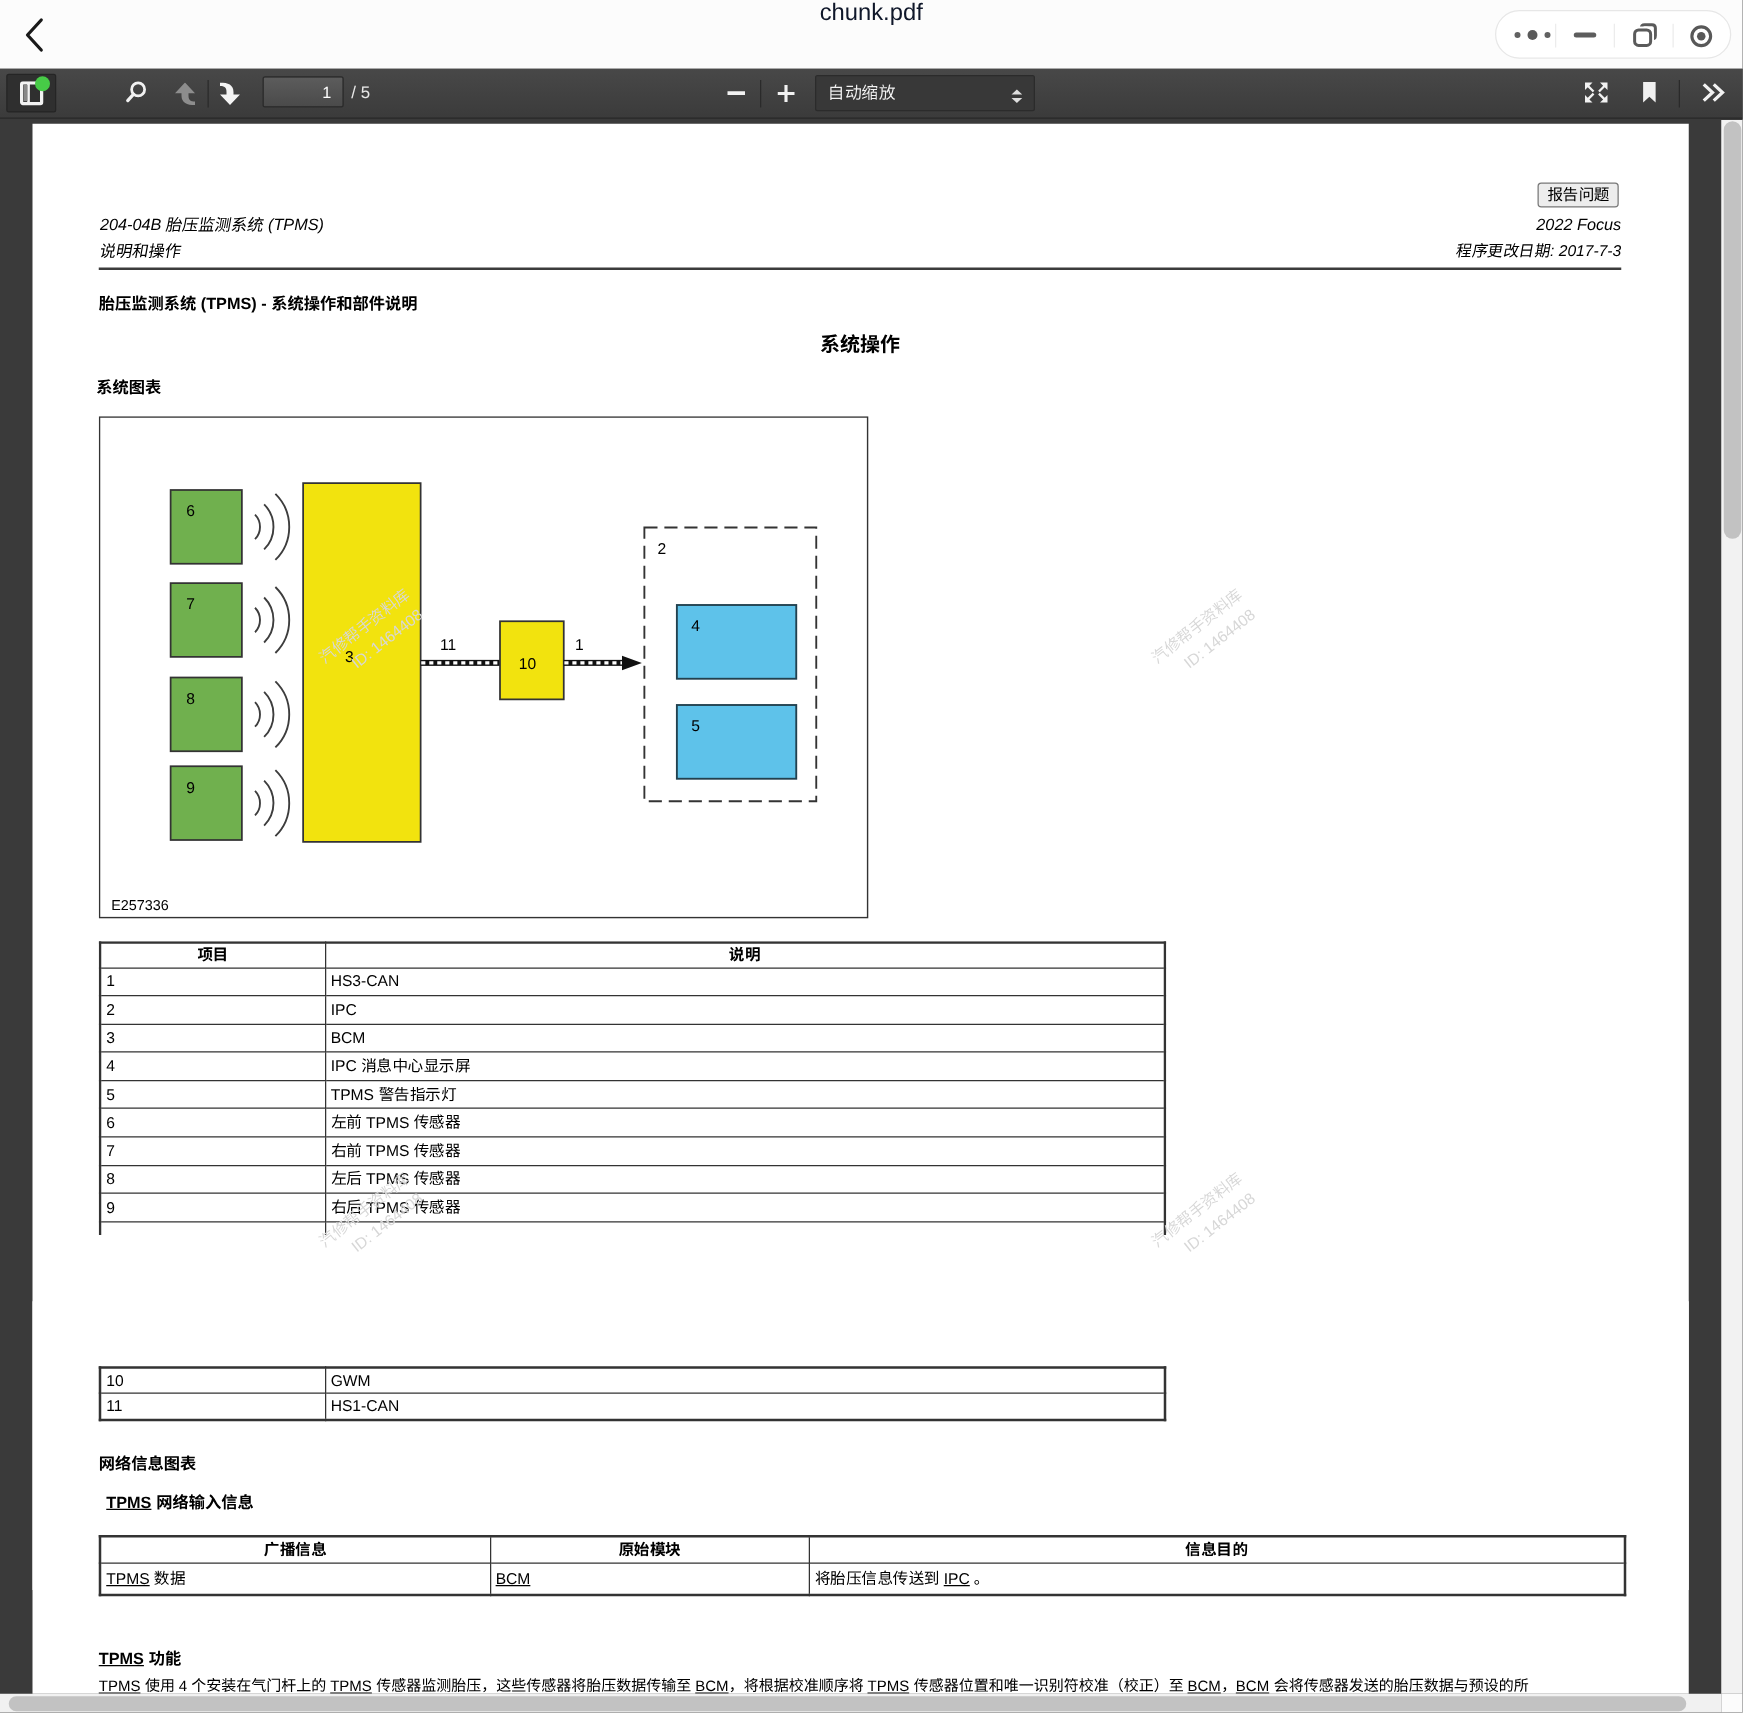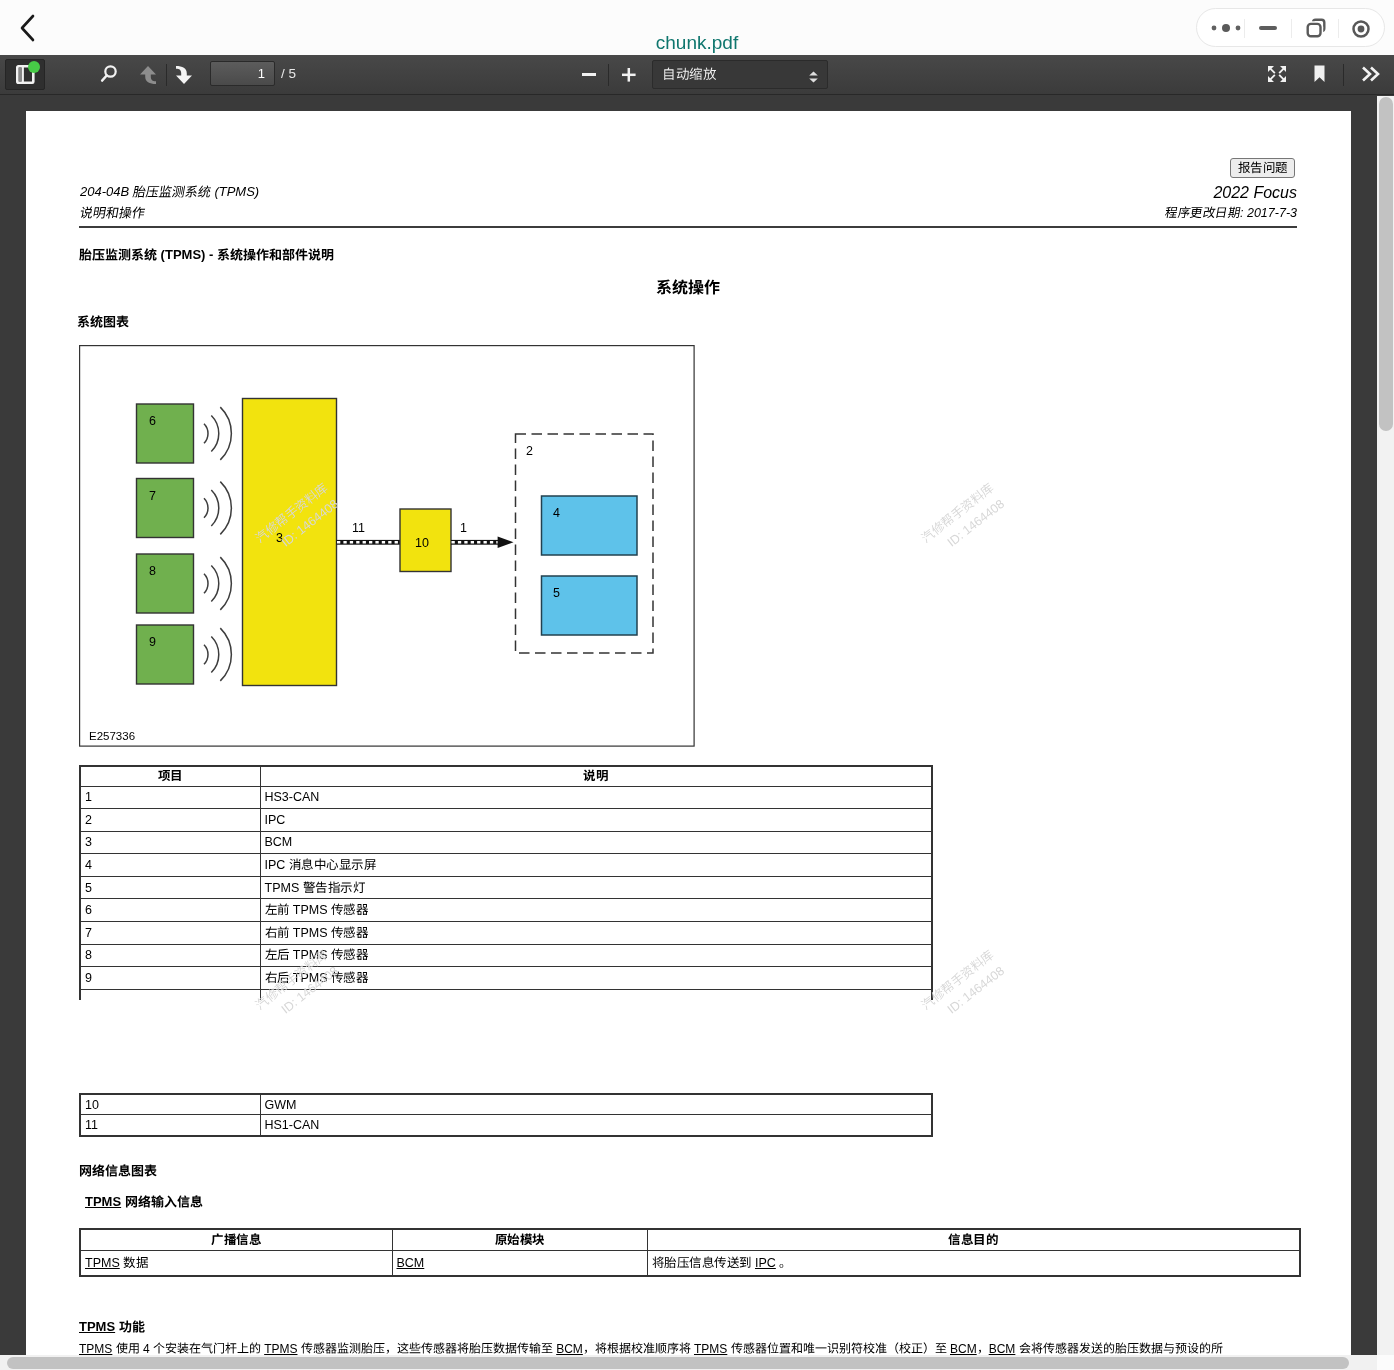--- a/index.html
+++ b/index.html
@@ -162,21 +162,21 @@
       <path id="b9879" d="M120 79V120C120 140 113 163 60 176C65 181 72 189 75 194C131 177 144 148 144 121V79ZM137 162C152 171 170 184 179 193L195 177C186 168 166 155 152 147ZM4 134 10 160C29 153 54 144 78 136L75 116L54 121V50H74V28H7V50H30V127ZM82 51V145H106V72H158V145H183V51H136L144 35H193V14H77V35H116C115 40 113 46 111 51Z"></path>
     </defs>
   </svg>
 
 <div id="topbar">
 
 <svg class="abs" style="left:18px;top:14px" width="18" height="28">
       <path d="M15 2 L4 14 L15 26" fill="none" stroke="#1a1a1a" stroke-width="2.6" stroke-linecap="round" stroke-linejoin="round"></path>
     </svg>
 
-<div class="abs" style="left:0;top:32px;width:1394px;text-align:center;font-size:19px;color:#0f766e">chunk.pdf</div>
+<div class="abs" style="left:0;top:0;width:1394px;text-align:center;font-size:19px;color:#0f172a">chunk.pdf</div>
 
 <div id="capsule">
 
 <svg class="abs" style="left:12px;top:11px" width="35" height="16">
         <circle cx="5" cy="8" r="2.4" fill="#616161"></circle>
         <circle cx="17" cy="8" r="4" fill="#5a5a5a"></circle>
         <circle cx="29" cy="8" r="2.4" fill="#616161"></circle>
       </svg>
 <div class="capsep" style="left:47px"></div>
 
@@ -269,21 +269,21 @@
 <svg class="abs" style="left:1361px;top:11px" width="19" height="16">
       <g fill="none" stroke="#f2f2f2" stroke-width="2.6">
         <path d="M2 1.5 L9 8 L2 14.5"></path>
         <path d="M10 1.5 L17 8 L10 14.5"></path>
       </g>
     </svg>
 </div>
 
 <div id="viewer">
 
-<div class="page" style="top:15px;height:1173px">
+<div class="page" style="top:3px;height:1173px">
 
 <div class="abs" style="left:1204px;top:47.0px;width:65px;height:20px;border:1px solid #777;border-radius:3px;background:#ededed;font-size:12.5px;text-align:center;line-height:18px"><svg class="h" viewBox="0 0 200 200">
           <use href="#r62A5"></use>
         </svg><svg class="h" viewBox="0 0 200 200">
           <use href="#r544A"></use>
         </svg><svg class="h" viewBox="0 0 200 200">
           <use href="#r95EE"></use>
         </svg><svg class="h" viewBox="0 0 200 200">
           <use href="#r9898"></use>
         </svg></div>
@@ -307,21 +307,21 @@
         </svg><svg class="h" viewBox="0 0 200 200">
           <use href="#r660E"></use>
         </svg><svg class="h" viewBox="0 0 200 200">
           <use href="#r548C"></use>
         </svg><svg class="h" viewBox="0 0 200 200">
           <use href="#r64CD"></use>
         </svg><svg class="h" viewBox="0 0 200 200">
           <use href="#r4F5C"></use>
         </svg></div>
 
-<div class="abs it" style="left:968px;top:73px;width:303px;text-align:right;font-size:16px;font-style:italic">2022 Focus</div>
+<div class="abs it" style="left:968px;top:73px;width:303px;text-align:right;font-size:13px;font-style:italic">2022 Focus</div>
 
 <div class="abs it" style="left:968px;top:95px;width:303px;text-align:right;font-size:12.5px;font-style:italic"><svg class="h" viewBox="0 0 200 200">
           <use href="#r7A0B"></use>
         </svg><svg class="h" viewBox="0 0 200 200">
           <use href="#r5E8F"></use>
         </svg><svg class="h" viewBox="0 0 200 200">
           <use href="#r66F4"></use>
         </svg><svg class="h" viewBox="0 0 200 200">
           <use href="#r6539"></use>
         </svg><svg class="h" viewBox="0 0 200 200">

